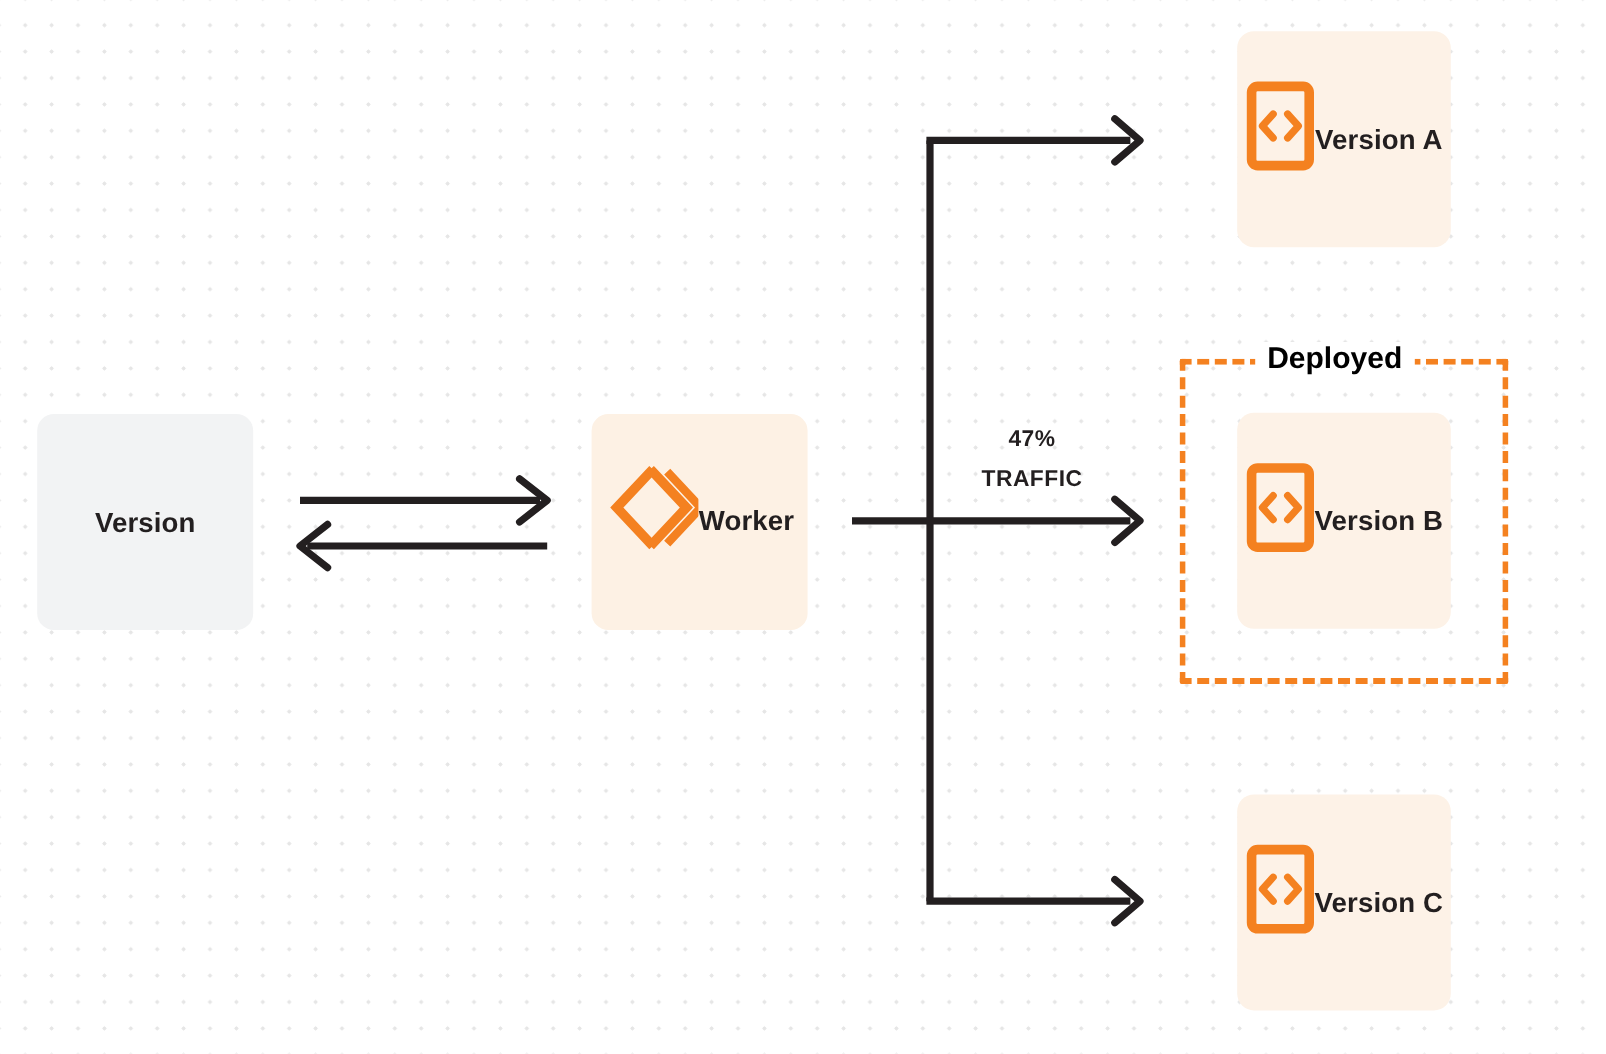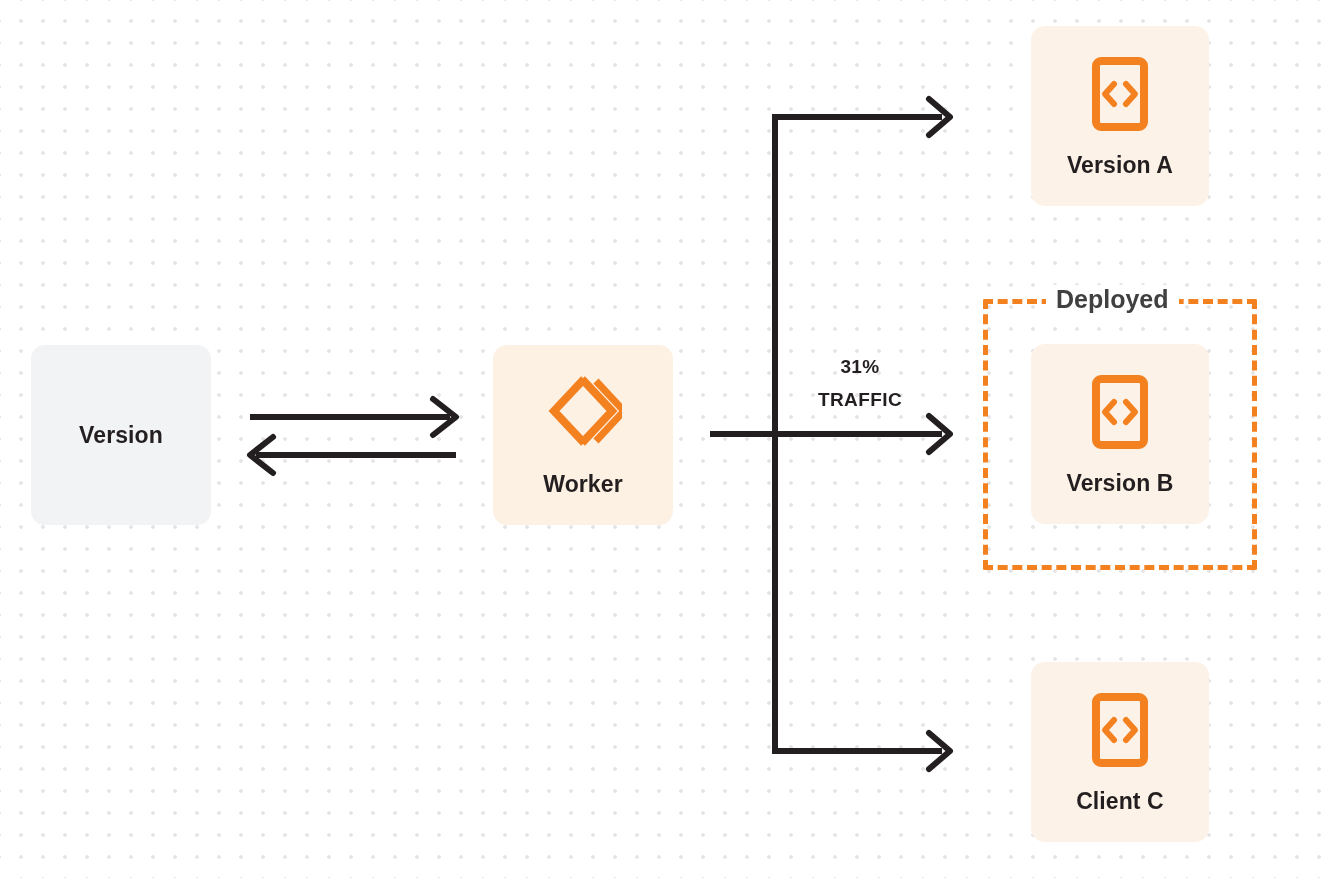--- a/index.html
+++ b/index.html
@@ -23,21 +23,21 @@
     background-size: 22px 22px;
     background-position: 10px 10px;
   }
 
   
   .node {
     position: absolute;
     box-sizing: border-box;
     border-radius: 14px;
     display: flex;
-    flex-direction: column;
+    flex-direction: row;
     align-items: center;
     justify-content: center;
   }
 
   .node-label {
     font-size: 23px;
     font-weight: bold;
     color: #231f20;
     letter-spacing: 0.1px;
     line-height: 1;
@@ -93,21 +93,21 @@
     box-sizing: border-box;
     border: 5px dashed #f48120;
     border-radius: 2px;
   }
   #deployed-label {
     position: absolute;
     left: 1046px;
     top: 285px;
     padding: 0 10px;
     background-color: #ffffff;
-    color: #404040;
+    color: #000000;
     font-size: 25px;
     font-weight: bold;
     line-height: 28px;
     white-space: nowrap;
   }
 
   
   #traffic-label {
     position: absolute;
     left: 790px;
@@ -162,21 +162,21 @@
       <path d="M 929 416 L 950 434 L 929 452" fill="none" stroke="#231f20" stroke-width="6" stroke-linecap="round" stroke-linejoin="round"></path>
     </g>
 
     <g>
       <path d="M 772 751 L 942 751" fill="none" stroke="#231f20" stroke-width="6" stroke-linecap="butt"></path>
       <path d="M 929 733 L 950 751 L 929 769" fill="none" stroke="#231f20" stroke-width="6" stroke-linecap="round" stroke-linejoin="round"></path>
     </g>
   </svg>
 
   <div id="traffic-label">
-    <div>31%</div>
+    <div>47%</div>
     <div>TRAFFIC</div>
   </div>
 
   <div id="client-node" class="node">
     <div class="node-label">Version</div>
   </div>
 
   <div id="worker-node" class="node">
     <div class="icon-wrap">
       <svg width="78" height="76" viewBox="0 0 78 76" aria-hidden="true">
@@ -217,16 +217,16 @@
   </div>
 
   <div id="version-c-node" class="node version-node">
     <div class="icon-wrap">
       <svg width="58" height="76" viewBox="0 0 58 76" aria-hidden="true">
         <rect x="5" y="5" width="48" height="66" rx="5" ry="5" fill="none" stroke="#f48120" stroke-width="8"></rect>
         <path d="M 23 28 L 14 38 L 23 48" fill="none" stroke="#f48120" stroke-width="6" stroke-linecap="round" stroke-linejoin="round"></path>
         <path d="M 35 28 L 44 38 L 35 48" fill="none" stroke="#f48120" stroke-width="6" stroke-linecap="round" stroke-linejoin="round"></path>
       </svg>
     </div>
-    <div class="node-label">Client C</div>
+    <div class="node-label">Version C</div>
   </div>
 
 </div>
 
 </body></html>

